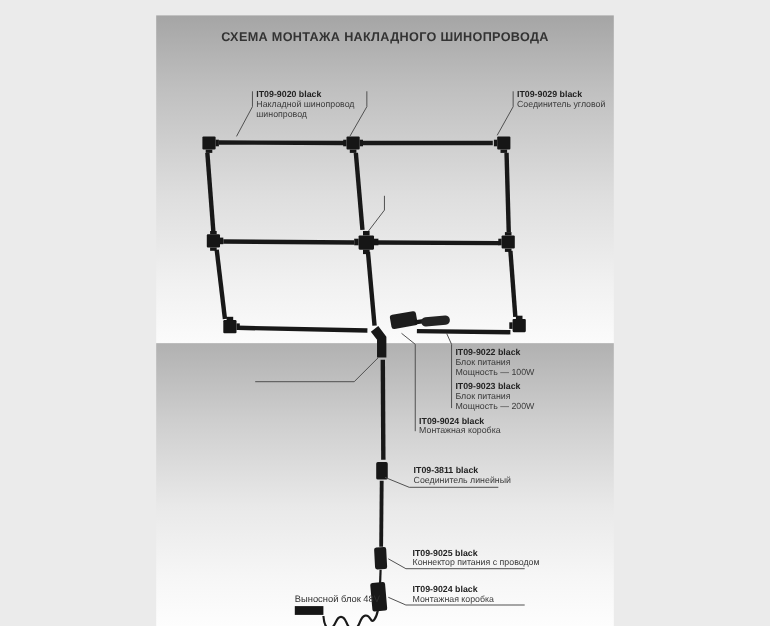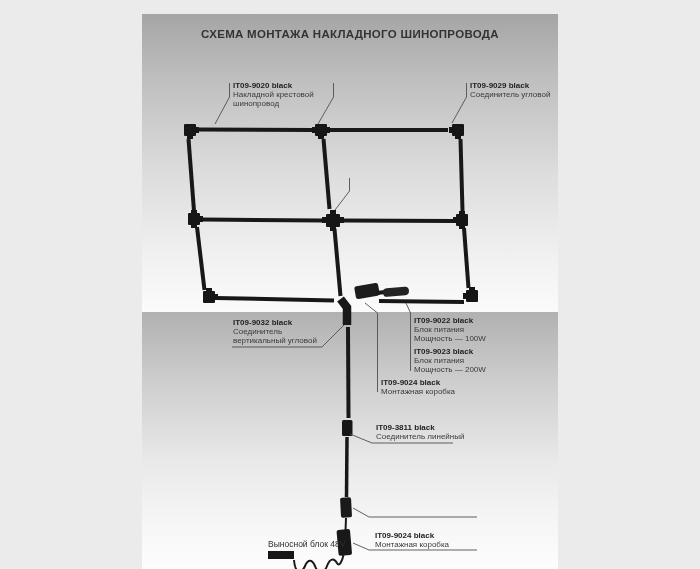--- a/index.html
+++ b/index.html
@@ -140,36 +140,31 @@
       <path d="M406,289 L410.5,299 V357"></path>
       <path d="M365,289 L377.5,299 V378"></path>
       <path d="M350,420 L372,429 H453"></path>
       <path d="M353,494 L369,503 H477"></path>
       <path d="M353,529 L369,536 H477"></path>
     </g>
   </svg>
 
   <div class="callout" style="left:233px;top:67px">
     <div class="code">IT09-9020 black</div>
-    <div>Накладной крестовой</div>
+    <div>Накладной шинопровод</div>
     <div>шинопровод</div>
   </div>
 
 
   <div class="callout" style="left:470px;top:67px">
     <div class="code">IT09-9029 black</div>
     <div>Соединитель угловой</div>
   </div>
 
 
-  <div class="callout" style="left:233px;top:304px">
-    <div class="code">IT09-9032 black</div>
-    <div>Соединитель</div>
-    <div>вертикальный угловой</div>
-  </div>
 
   <div class="callout" style="left:414px;top:302px">
     <div class="code">IT09-9022 black</div>
     <div>Блок питания</div>
     <div>Мощность — 100W</div>
   </div>
 
   <div class="callout" style="left:414px;top:333px">
     <div class="code">IT09-9023 black</div>
     <div>Блок питания</div>
@@ -179,20 +174,24 @@
   <div class="callout" style="left:381px;top:364px">
     <div class="code">IT09-9024 black</div>
     <div>Монтажная коробка</div>
   </div>
 
   <div class="callout" style="left:376px;top:409px">
     <div class="code">IT09-3811 black</div>
     <div>Соединитель линейный</div>
   </div>
 
+  <div class="callout" style="left:375px;top:484px">
+    <div class="code">IT09-9025 black</div>
+    <div>Коннектор питания с проводом</div>
+  </div>
 
   <div class="callout" style="left:375px;top:517px">
     <div class="code">IT09-9024 black</div>
     <div>Монтажная коробка</div>
   </div>
 
   <div class="callout remote" style="left:268px;top:526px">
     <div>Выносной блок 48V</div>
   </div>
 

